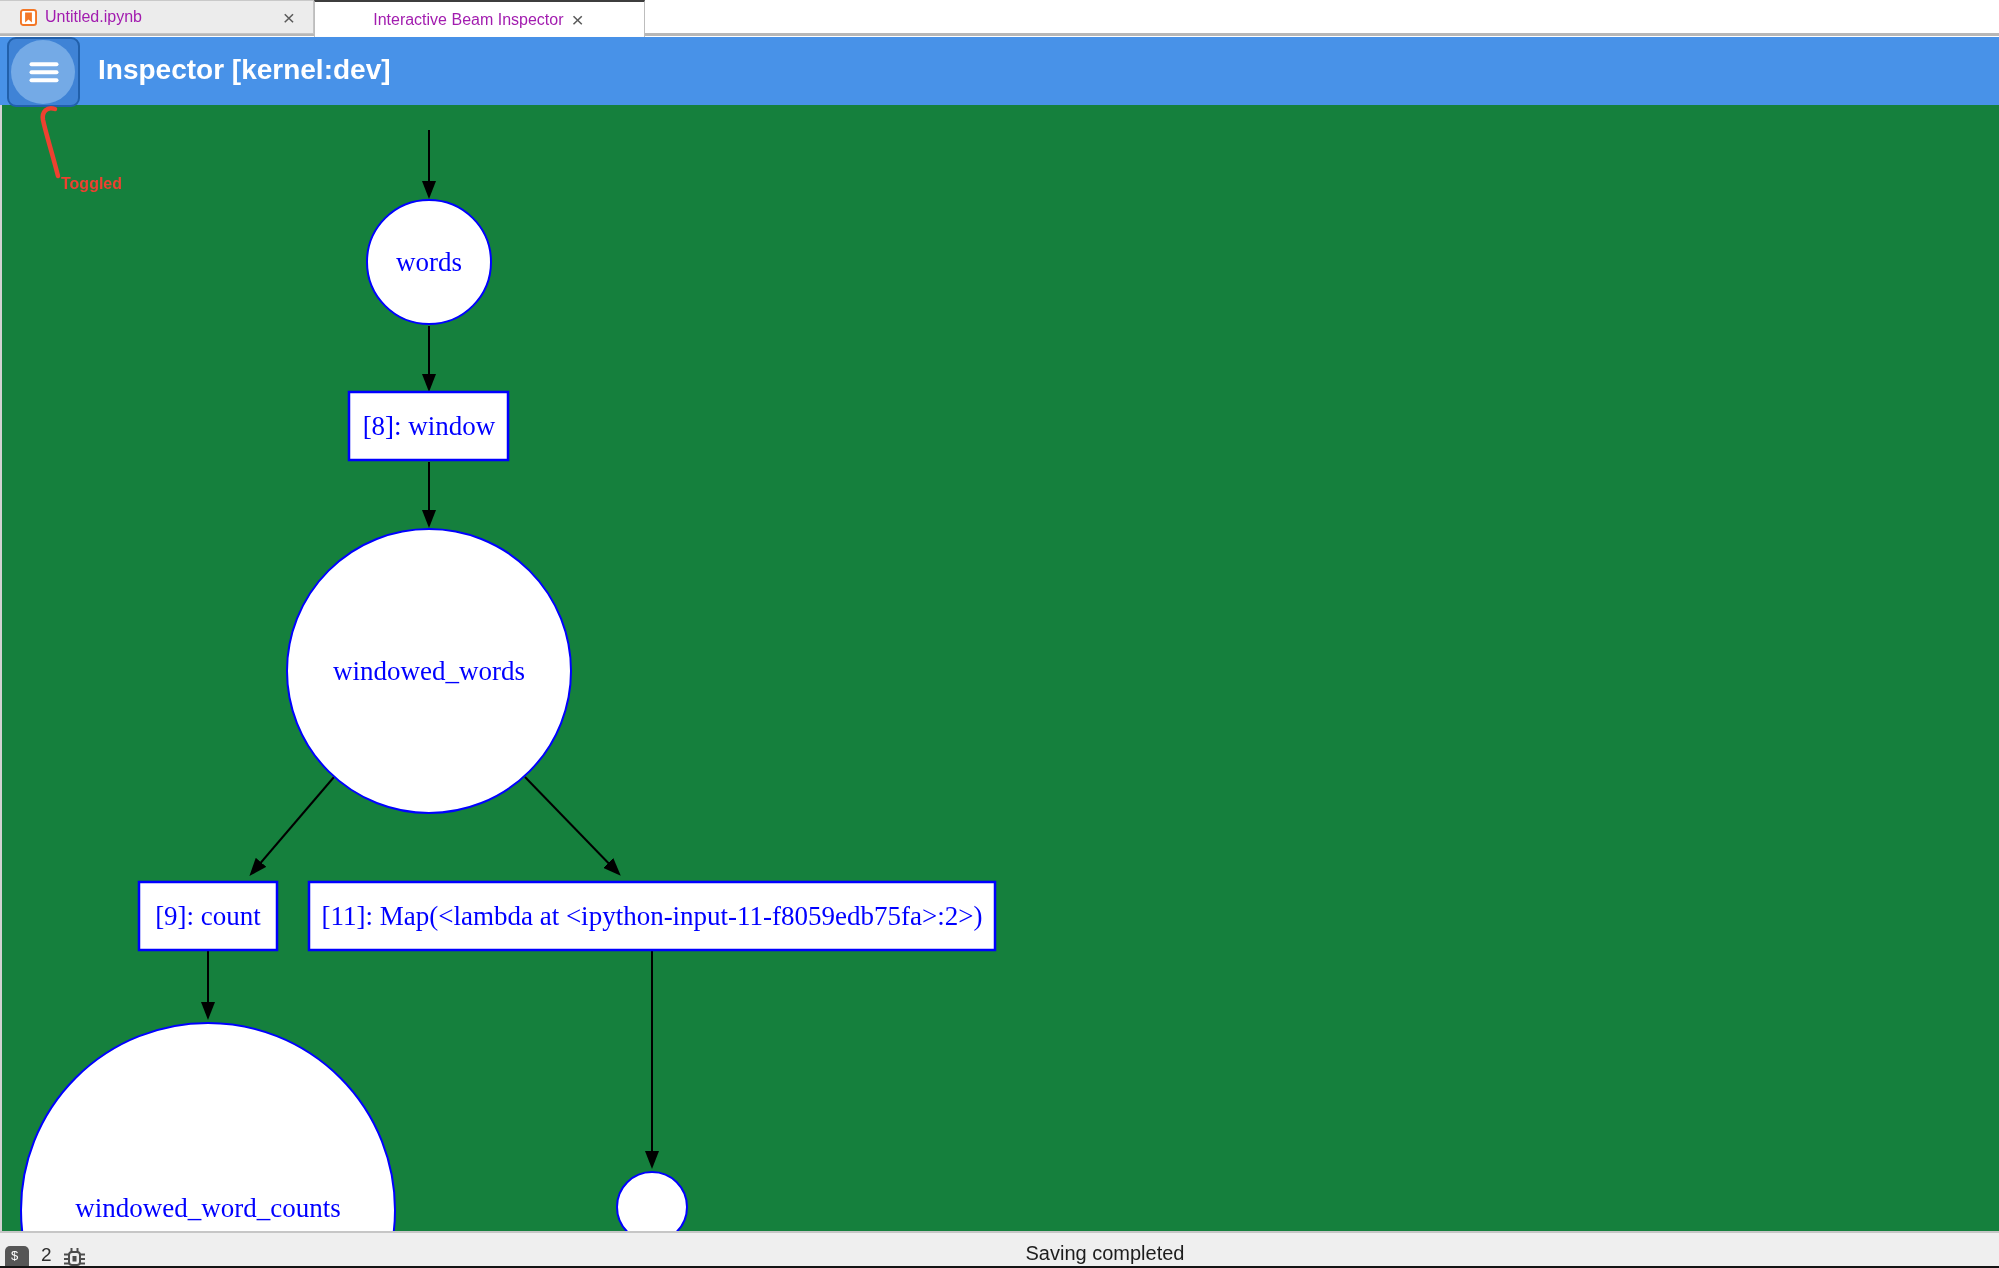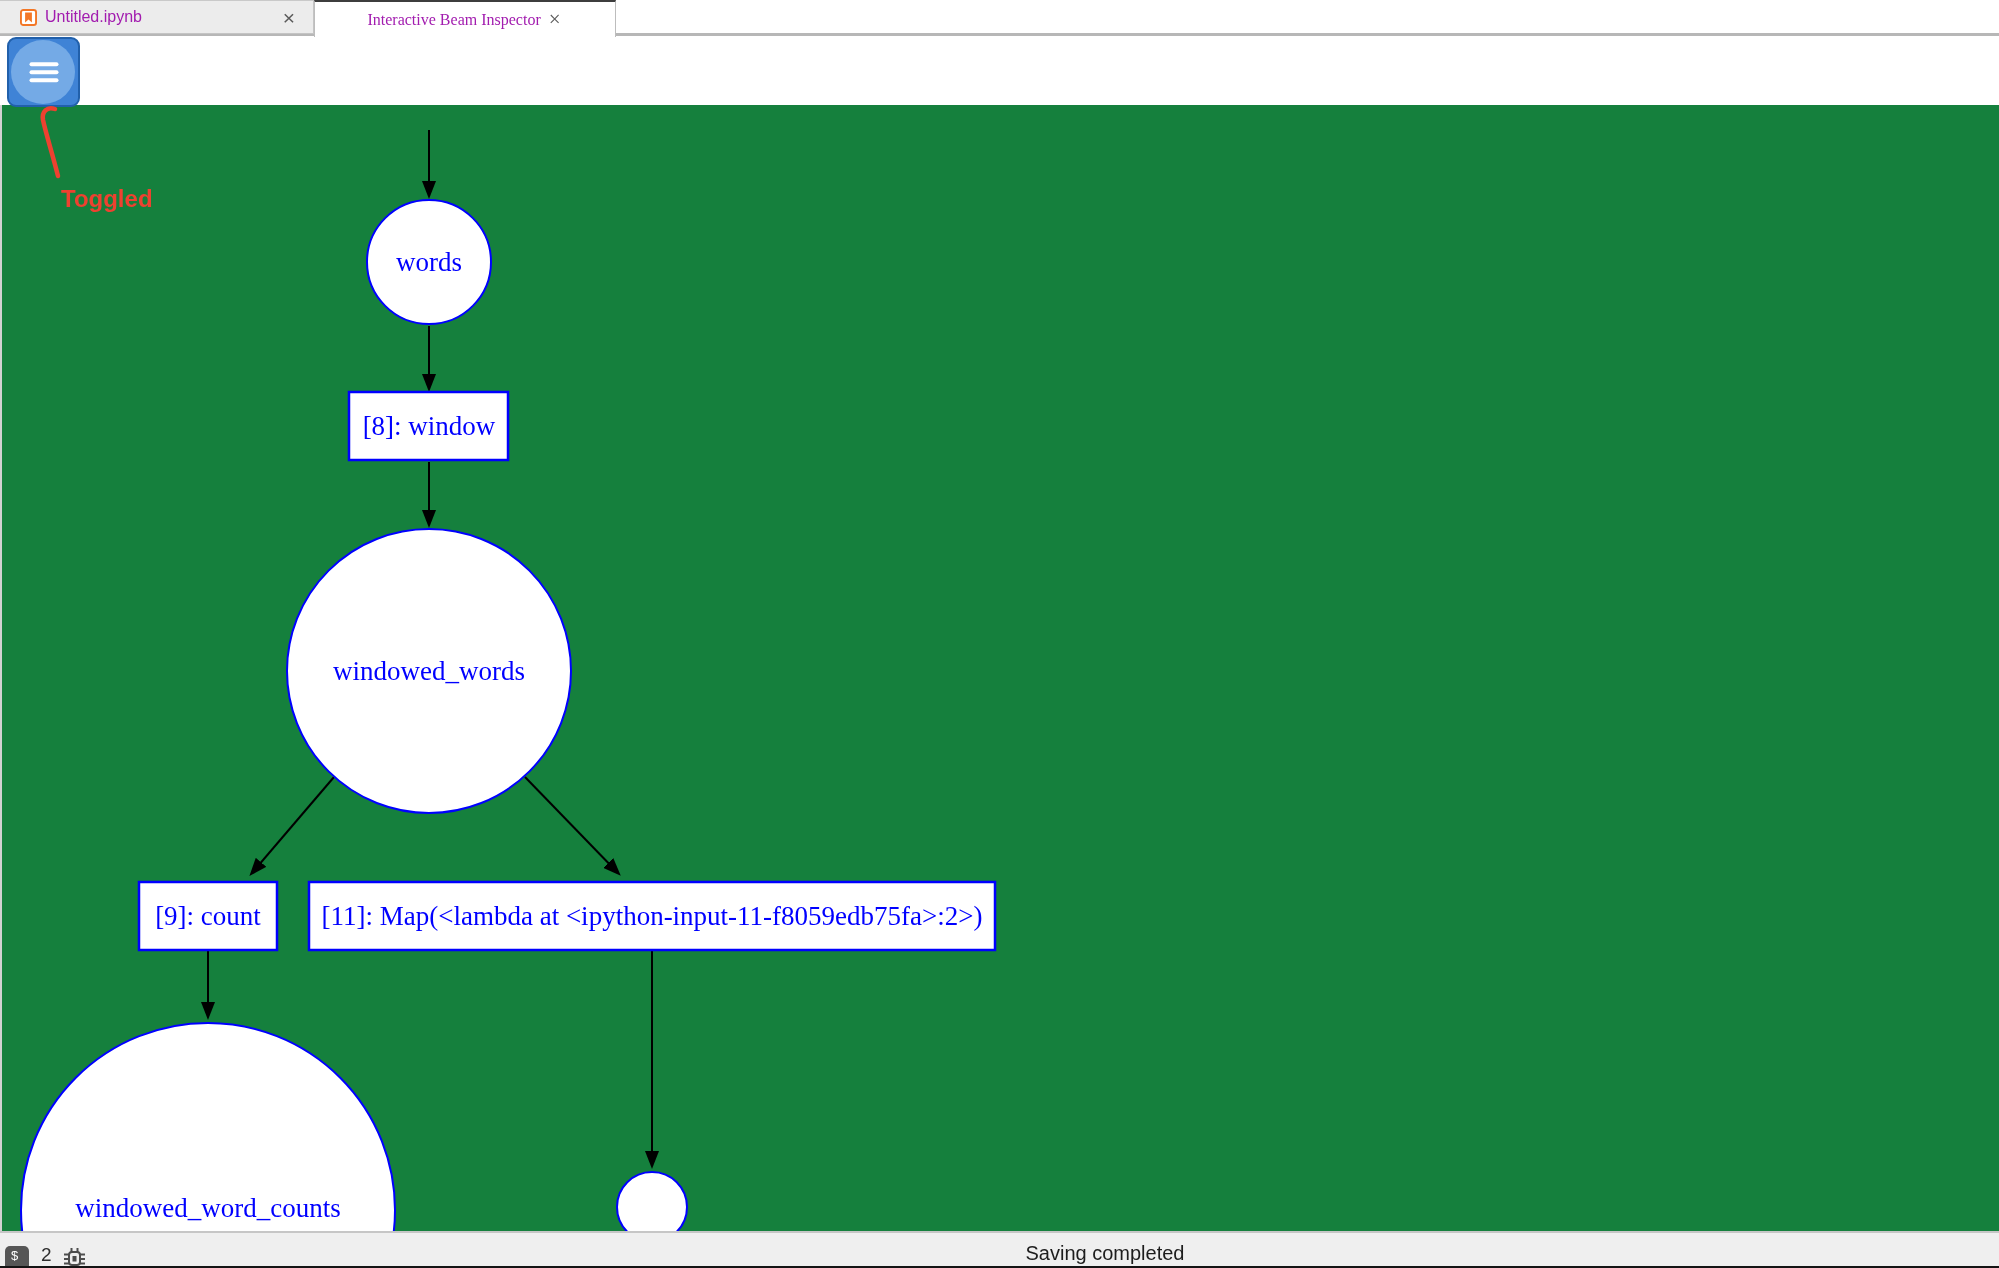--- a/index.html
+++ b/index.html
@@ -5,43 +5,43 @@
   html,body{margin:0;padding:0;background:#ffffff;}
   #screen{position:relative;width:1999px;height:1268px;overflow:hidden;background:#ffffff;
           font-family:"Liberation Sans","DejaVu Sans",sans-serif;}
 
   
   .tabbar{position:absolute;left:0;top:0;width:100%;height:37px;background:#ffffff;}
   .tabbar-underline{position:absolute;left:0;right:0;top:33px;height:2.5px;background:#b7b7b7;}
   .tab{box-sizing:border-box;position:absolute;top:0;display:flex;align-items:center;cursor:default;}
   .tab-inactive{left:0;width:314px;height:34px;background:#ececec;
                 border-top:1.5px solid #c9c9c9;border-right:1.5px solid #c4c4c4;border-bottom:1.5px solid #c4c4c4;z-index:1;}
-  .tab-active{left:314px;width:302px;height:37px;background:#ffffff;
+  .tab-active{left:314px;width:331px;height:37px;background:#ffffff;
               border-top:2.5px solid #3d3d3d;border-left:1.5px solid #bdbdbd;border-right:1.5px solid #bdbdbd;
-              z-index:2;justify-content:center;font-family:Liberation Serif, serif;}
+              z-index:2;justify-content:center;}
   .tab-label{font-size:16px;color:#a21caf;white-space:nowrap;}
   .tab-close{font-size:21px;color:#5a5a5a;line-height:1;padding:0 2px;font-weight:400;}
   .tab-inactive .tab-close{margin-left:auto;margin-right:16px;}
   .tab-active .tab-close{margin-left:6px;}
   .nb-icon{width:17px;height:17px;margin-left:20px;margin-right:8px;flex:0 0 auto;}
 
   
   .header{position:absolute;left:0;top:37px;width:100%;height:68px;background:#4892e8;z-index:1;}
   .header-title{position:absolute;left:98px;top:0;height:68px;line-height:66px;
                 font-size:28px;font-weight:bold;color:#ffffff;white-space:nowrap;}
   .menu-btn{position:absolute;left:7px;top:37px;width:73px;height:70px;box-sizing:border-box;
             background:#3f83d6;border:2.5px solid #2160ab;border-radius:9px;z-index:3;cursor:pointer;}
   .menu-circle{position:absolute;left:2px;top:1px;width:64px;height:64px;border-radius:50%;
                background:#74aae6;}
   .menu-bars{position:absolute;left:50%;top:50%;transform:translate(-50%,-50%);width:29px;}
   .menu-bars div{height:4.5px;background:#ffffff;border-radius:2.5px;margin:3.5px 0;}
 
   
   .annot-svg{position:absolute;left:0;top:0;width:220px;height:230px;z-index:4;pointer-events:none;}
-  .annot-label{position:absolute;left:61px;top:185px;font-size:24px;font-weight:bold;color:#ee4130;z-index:4;}
+  .annot-label{position:absolute;left:61px;top:175px;font-size:16px;font-weight:bold;color:#ee4130;z-index:4;}
 
   
   .content{position:absolute;left:0;top:105px;width:100%;height:1126px;background:#15803d;
            border-left:2px solid #d2d2d2;box-sizing:border-box;overflow:hidden;}
   .graph-svg{position:absolute;left:0;top:0;}
   .graph-svg text{font-family:"Liberation Serif","DejaVu Serif",serif;font-size:27px;fill:#0000ff;text-anchor:middle;}
 
   
   .content-divider{position:absolute;left:0;top:1231px;width:100%;height:2px;background:#c6c6c6;}
   .statusbar{position:absolute;left:0;top:1233px;width:100%;height:33px;background:#efefef;overflow:hidden;}
@@ -70,20 +70,23 @@
       <span class="tab-label">Untitled.ipynb</span>
       <span class="tab-close">×</span>
     </div>
 
     <div class="tab tab-active">
       <span class="tab-label">Interactive Beam Inspector</span>
       <span class="tab-close">×</span>
     </div>
   </div>
 
+  <div class="header">
+    <div class="header-title">Inspector [kernel:dev]</div>
+  </div>
 
   <div class="menu-btn">
     <div class="menu-circle"></div>
     <div class="menu-bars">
       <div></div>
         <div></div>
         <div></div>
     </div>
   </div>
 

